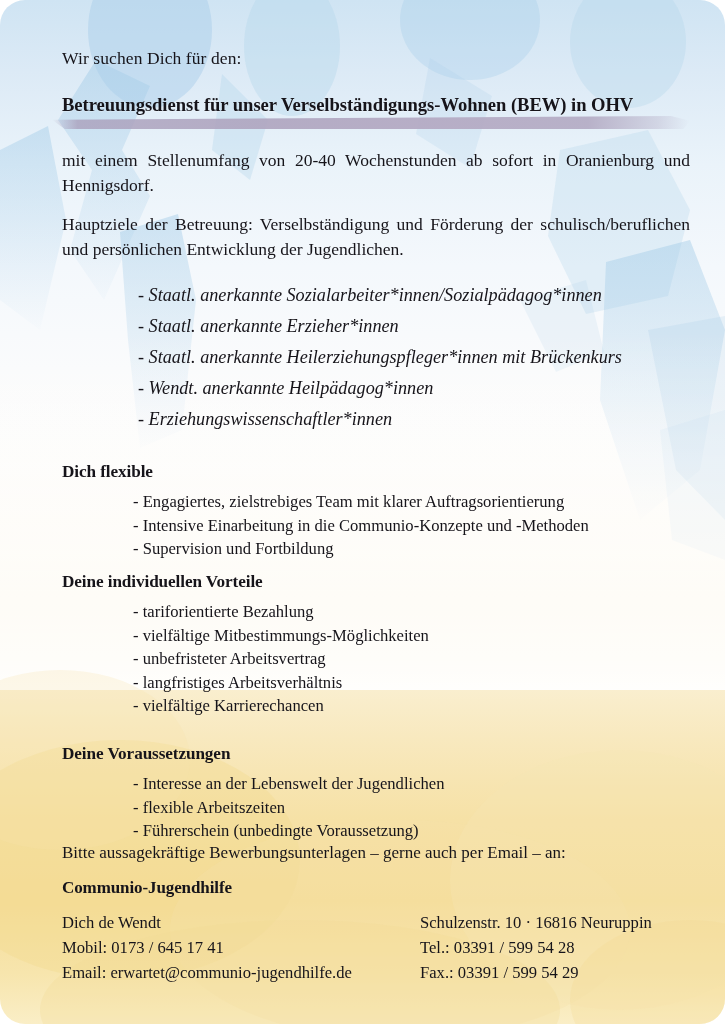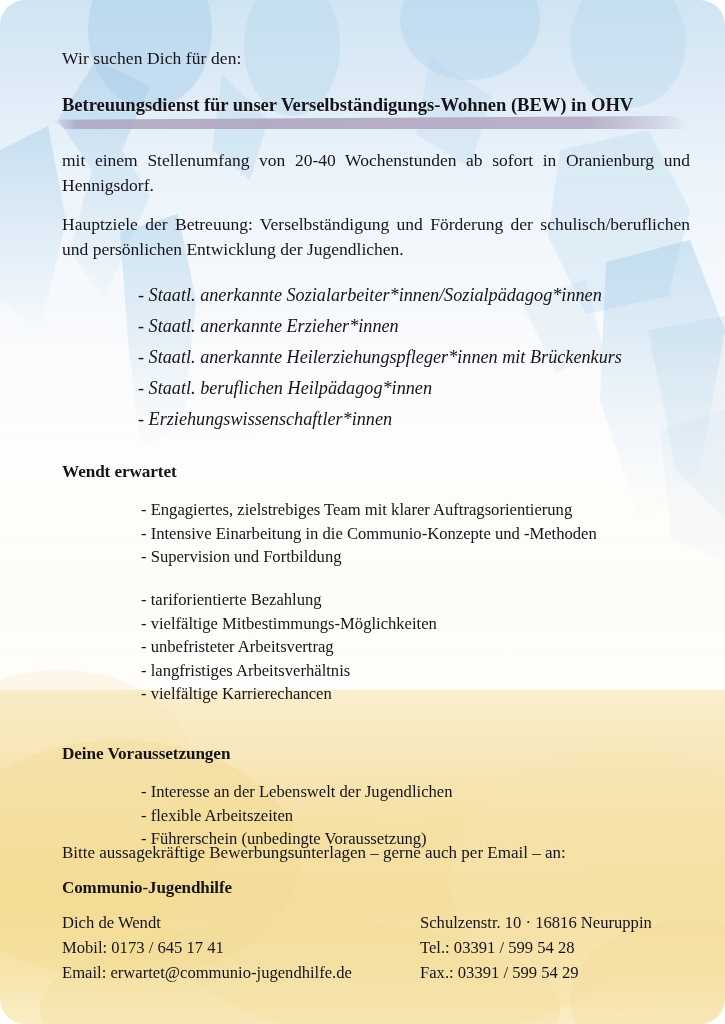--- a/index.html
+++ b/index.html
@@ -116,21 +116,21 @@
     left: 62px;
     width: 640px;
   }
   .section h3 {
     margin: 0 0 2px 0;
     font-size: 17.2px;
     font-weight: bold;
     letter-spacing: -0.1px;
   }
   .section ul {
-    margin: 16px;
+    margin: 8px;
     padding: 0 0 0 63px;
     list-style: none;
     font-size: 16.6px;
   }
   .section ul li {
     height: 23.5px;
     line-height: 23.5px;
     white-space: nowrap;
   }
   .sec-erwartet { top: 462px; }
@@ -237,34 +237,35 @@
     <div class="title-text">Betreuungsdienst für unser Verselbständigungs-Wohnen (BEW) in OHV</div>
   </div>
 
   <div class="para para-1">mit einem Stellenumfang von 20-40 Wochenstunden ab sofort in Oranienburg und Hennigsdorf.</div>
   <div class="para para-2">Hauptziele der Betreuung: Verselbständigung und Förderung der schulisch/beruflichen und persönlichen Entwicklung der Jugendlichen.</div>
 
   <ul class="italic-list">
     <li>- Staatl. anerkannte Sozialarbeiter*innen/Sozialpädagog*innen</li>
     <li>- Staatl. anerkannte Erzieher*innen</li>
     <li>- Staatl. anerkannte Heilerziehungspfleger*innen mit Brückenkurs</li>
-    <li>- Staatl. beruflichen Heilpädagog*innen</li>
+    <li>- Wendt. anerkannte Heilpädagog*innen</li>
     <li>- Erziehungswissenschaftler*innen</li>
   </ul>
 
   <div class="section sec-erwartet">
-    <h3>Wendt erwartet</h3>
+    <h3>Dich flexible</h3>
     <ul>
       <li>- Engagiertes, zielstrebiges Team mit klarer Auftragsorientierung</li>
       <li>- Intensive Einarbeitung in die Communio-Konzepte und -Methoden</li>
       <li>- Supervision und Fortbildung</li>
     </ul>
   </div>
 
   <div class="section sec-vorteile">
+    <h3>Deine individuellen Vorteile</h3>
     <ul>
       <li>- tariforientierte Bezahlung</li>
       <li>- vielfältige Mitbestimmungs-Möglichkeiten</li>
       <li>- unbefristeter Arbeitsvertrag</li>
       <li>- langfristiges Arbeitsverhältnis</li>
       <li>- vielfältige Karrierechancen</li>
     </ul>
   </div>
 
   <div class="section sec-voraus">

